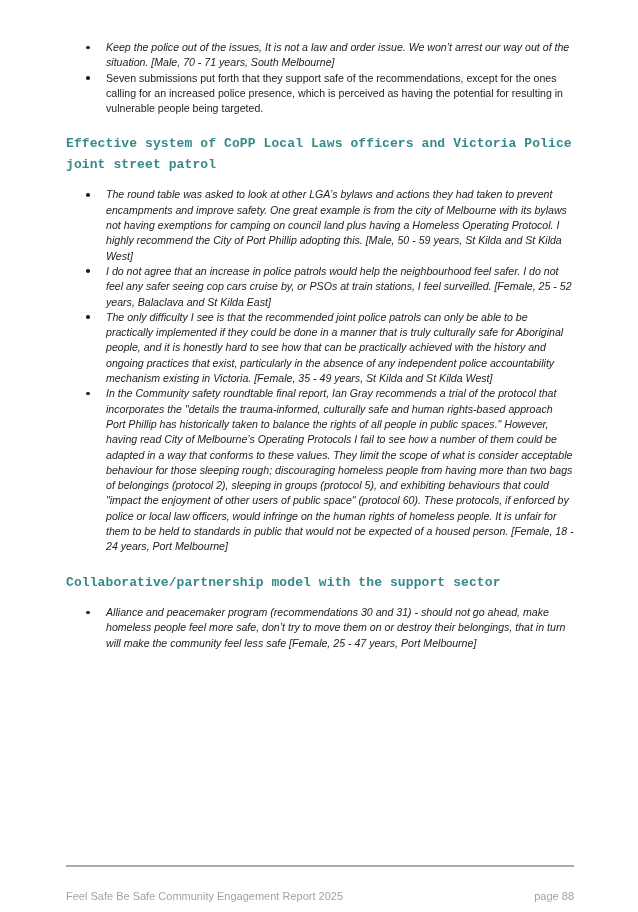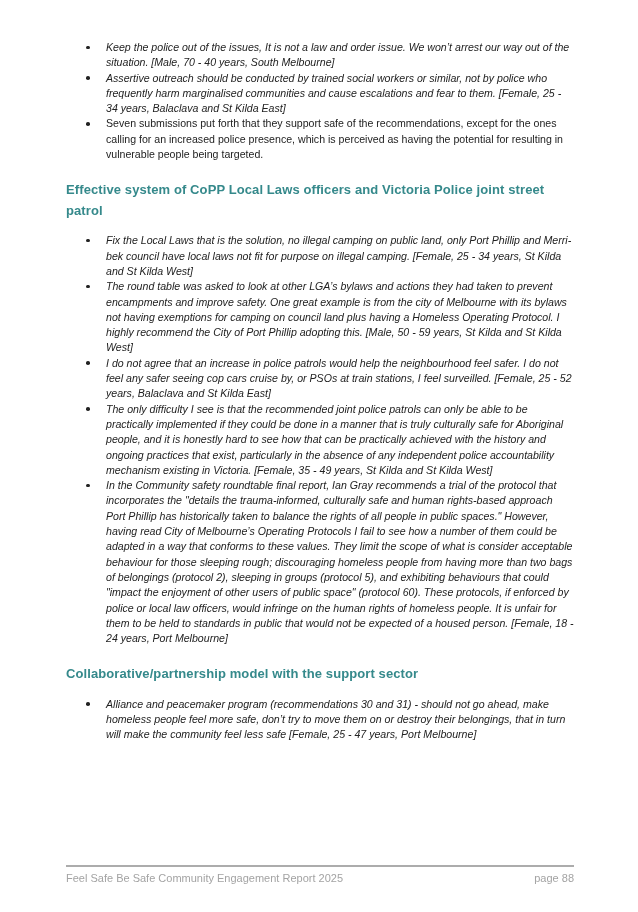--- a/index.html
+++ b/index.html
@@ -26,20 +26,21 @@
     left: 66px;
     right: 64px;
   }
   .section-heading {
     font-size: 13px;
     font-weight: bold;
     line-height: 20.5px;
     color: #35898B;
     margin: 18px 0 12px 0;
     letter-spacing: 0.1px;
+    font-family: Liberation Mono, monospace;
   }
   .bullet-list {
     list-style: none;
     margin: 0;
     padding: 0;
     font-size: 10.6px;
     line-height: 15.3px;
   }
   .bullet-list:first-child {
     margin-top: 0;
@@ -61,43 +62,41 @@
   }
   .bullet-item.italic {
     font-style: italic;
   }
   .footer {
     position: absolute;
     left: 66px;
     right: 64px;
     top: 865px;
     border-top: 2px solid #ACACAC;
-    padding-top: 5px;
+    padding-top: 23px;
     display: flex;
     justify-content: space-between;
     align-items: baseline;
     font-size: 11px;
     color: #A3A3A3;
   }
 </style>
 </head>
 <body>
 
 <div class="page">
 
   <div class="content">
 
   <ul class="bullet-list">
-        <li class="bullet-item italic">Keep the police out of the issues, It is not a law and order issue. We won’t arrest our way out of the situation. [Male, 70 - 40 years, South Melbourne]</li>
-        <li class="bullet-item italic">Assertive outreach should be conducted by trained social workers or similar, not by police who frequently harm marginalised communities and cause escalations and fear to them. [Female, 25 - 34 years, Balaclava and St Kilda East]</li>
+        <li class="bullet-item italic">Keep the police out of the issues, It is not a law and order issue. We won’t arrest our way out of the situation. [Male, 70 - 71 years, South Melbourne]</li>
         <li class="bullet-item">Seven submissions put forth that they support safe of the recommendations, except for the ones calling for an increased police presence, which is perceived as having the potential for resulting in vulnerable people being targeted.</li>
       </ul>
       <h2 class="section-heading">Effective system of CoPP Local Laws officers and Victoria Police joint street patrol</h2>
       <ul class="bullet-list">
-        <li class="bullet-item italic">Fix the Local Laws that is the solution, no illegal camping on public land, only Port Phillip and Merri-bek council have local laws not fit for purpose on illegal camping. [Female, 25 - 34 years, St Kilda and St Kilda West]</li>
         <li class="bullet-item italic">The round table was asked to look at other LGA’s bylaws and actions they had taken to prevent encampments and improve safety. One great example is from the city of Melbourne with its bylaws not having exemptions for camping on council land plus having a Homeless Operating Protocol. I highly recommend the City of Port Phillip adopting this. [Male, 50 - 59 years, St Kilda and St Kilda West]</li>
         <li class="bullet-item italic">I do not agree that an increase in police patrols would help the neighbourhood feel safer. I do not feel any safer seeing cop cars cruise by, or PSOs at train stations, I feel surveilled. [Female, 25 - 52 years, Balaclava and St Kilda East]</li>
         <li class="bullet-item italic">The only difficulty I see is that the recommended joint police patrols can only be able to be practically implemented if they could be done in a manner that is truly culturally safe for Aboriginal people, and it is honestly hard to see how that can be practically achieved with the history and ongoing practices that exist, particularly in the absence of any independent police accountability mechanism existing in Victoria. [Female, 35 - 49 years, St Kilda and St Kilda West]</li>
       </ul>
       <ul class="bullet-list">
         <li class="bullet-item italic">In the Community safety roundtable final report, Ian Gray recommends a trial of the protocol that incorporates the "details the trauma-informed, culturally safe and human rights-based approach Port Phillip has historically taken to balance the rights of all people in public spaces." However, having read City of Melbourne’s Operating Protocols I fail to see how a number of them could be adapted in a way that conforms to these values. They limit the scope of what is consider acceptable behaviour for those sleeping rough; discouraging homeless people from having more than two bags of belongings (protocol 2), sleeping in groups (protocol 5), and exhibiting behaviours that could "impact the enjoyment of other users of public space" (protocol 60). These protocols, if enforced by police or local law officers, would infringe on the human rights of homeless people. It is unfair for them to be held to standards in public that would not be expected of a housed person. [Female, 18 - 24 years, Port Melbourne]</li>
       </ul>
       <h2 class="section-heading">Collaborative/partnership model with the support sector</h2>
       <ul class="bullet-list">
         <li class="bullet-item italic">Alliance and peacemaker program (recommendations 30 and 31) - should not go ahead, make homeless people feel more safe, don’t try to move them on or destroy their belongings, that in turn will make the community feel less safe [Female, 25 - 47 years, Port Melbourne]</li>

